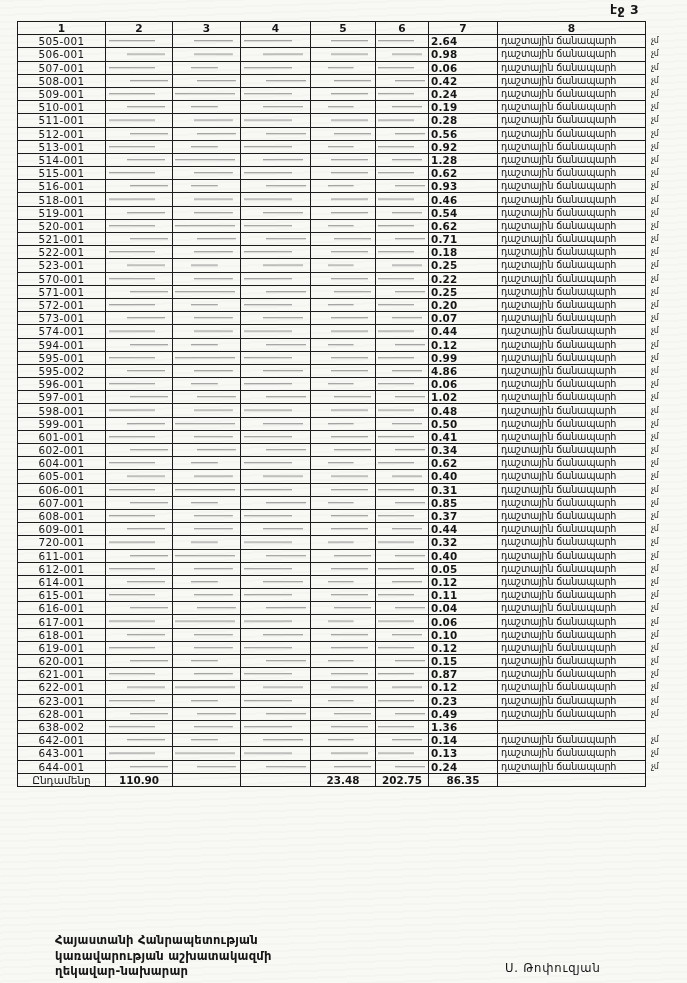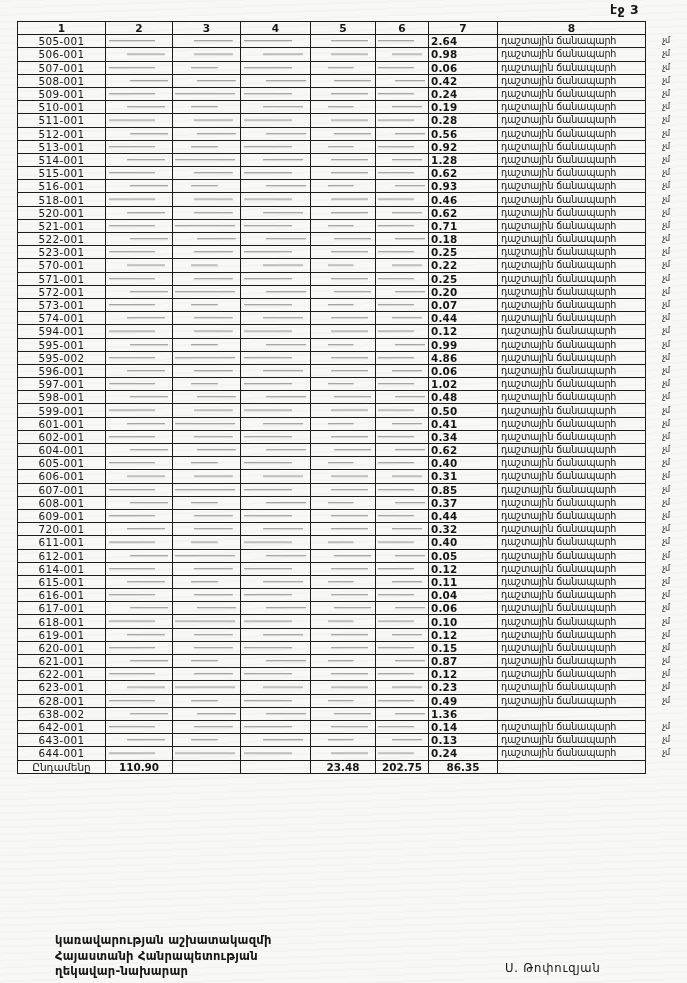--- a/index.html
+++ b/index.html
@@ -47,21 +47,21 @@
   }
   th { font-weight: 600; font-size: 10.6px; }
   td.code { text-align: center; letter-spacing: 0.4px; font-weight: 500; }
   td.val  { font-weight: 700; letter-spacing: 0.2px; }
   td.road { text-align: left; font-size: 9.6px; padding-left: 3px; letter-spacing: -0.2px; }
   td.note-col, th.note-col {
     border: none;
     background: transparent;
     font-size: 8px;
     color: #2a2a2a;
-    text-align: center;
+    text-align: left;
     padding-left: 5px;
     letter-spacing: -0.5px;
     margin-left: 16px;
   }
   
   tbody td.empty {
     background-image: linear-gradient(to bottom,
       transparent 38%, rgba(30,30,30,0.38) 46%,
       rgba(30,30,30,0.10) 55%, transparent 64%);
     background-size: 58% 100%;
@@ -259,20 +259,31 @@
     <td class="empty"></td>
     <td class="empty"></td>
     <td class="empty"></td>
     <td class="empty"></td>
     <td class="empty"></td>
     <td class="val">0.46</td>
     <td class="road">դաշտային ճանապարհ</td>
     <td class="note-col">չմ</td>
   </tr>
         <tr>
+    <td class="code">519-001</td>
+    <td class="empty"></td>
+    <td class="empty"></td>
+    <td class="empty"></td>
+    <td class="empty"></td>
+    <td class="empty"></td>
+    <td class="val">0.54</td>
+    <td class="road">դաշտային ճանապարհ</td>
+    <td class="note-col">չմ</td>
+  </tr>
+        <tr>
     <td class="code">520-001</td>
     <td class="empty"></td>
     <td class="empty"></td>
     <td class="empty"></td>
     <td class="empty"></td>
     <td class="empty"></td>
     <td class="val">0.62</td>
     <td class="road">դաշտային ճանապարհ</td>
     <td class="note-col">չմ</td>
   </tr>
@@ -738,17 +749,17 @@
         <td class="total-val">202.75</td>
         <td class="total-val">86.35</td>
         <td></td>
         <td class="note-col"></td>
       </tr>
     </tbody>
   </table>
 </div>
 
 <div class="footer-block">
+  <div>Հայաստանի Հանրապետության</div>
   <div>կառավարության աշխատակազմի</div>
-  <div>Հայաստանի Հանրապետության</div>
   <div>ղեկավար-նախարար</div>
 </div>
 <div class="signature">Ս. Թոփուզյան</div>
 
 </body></html>

